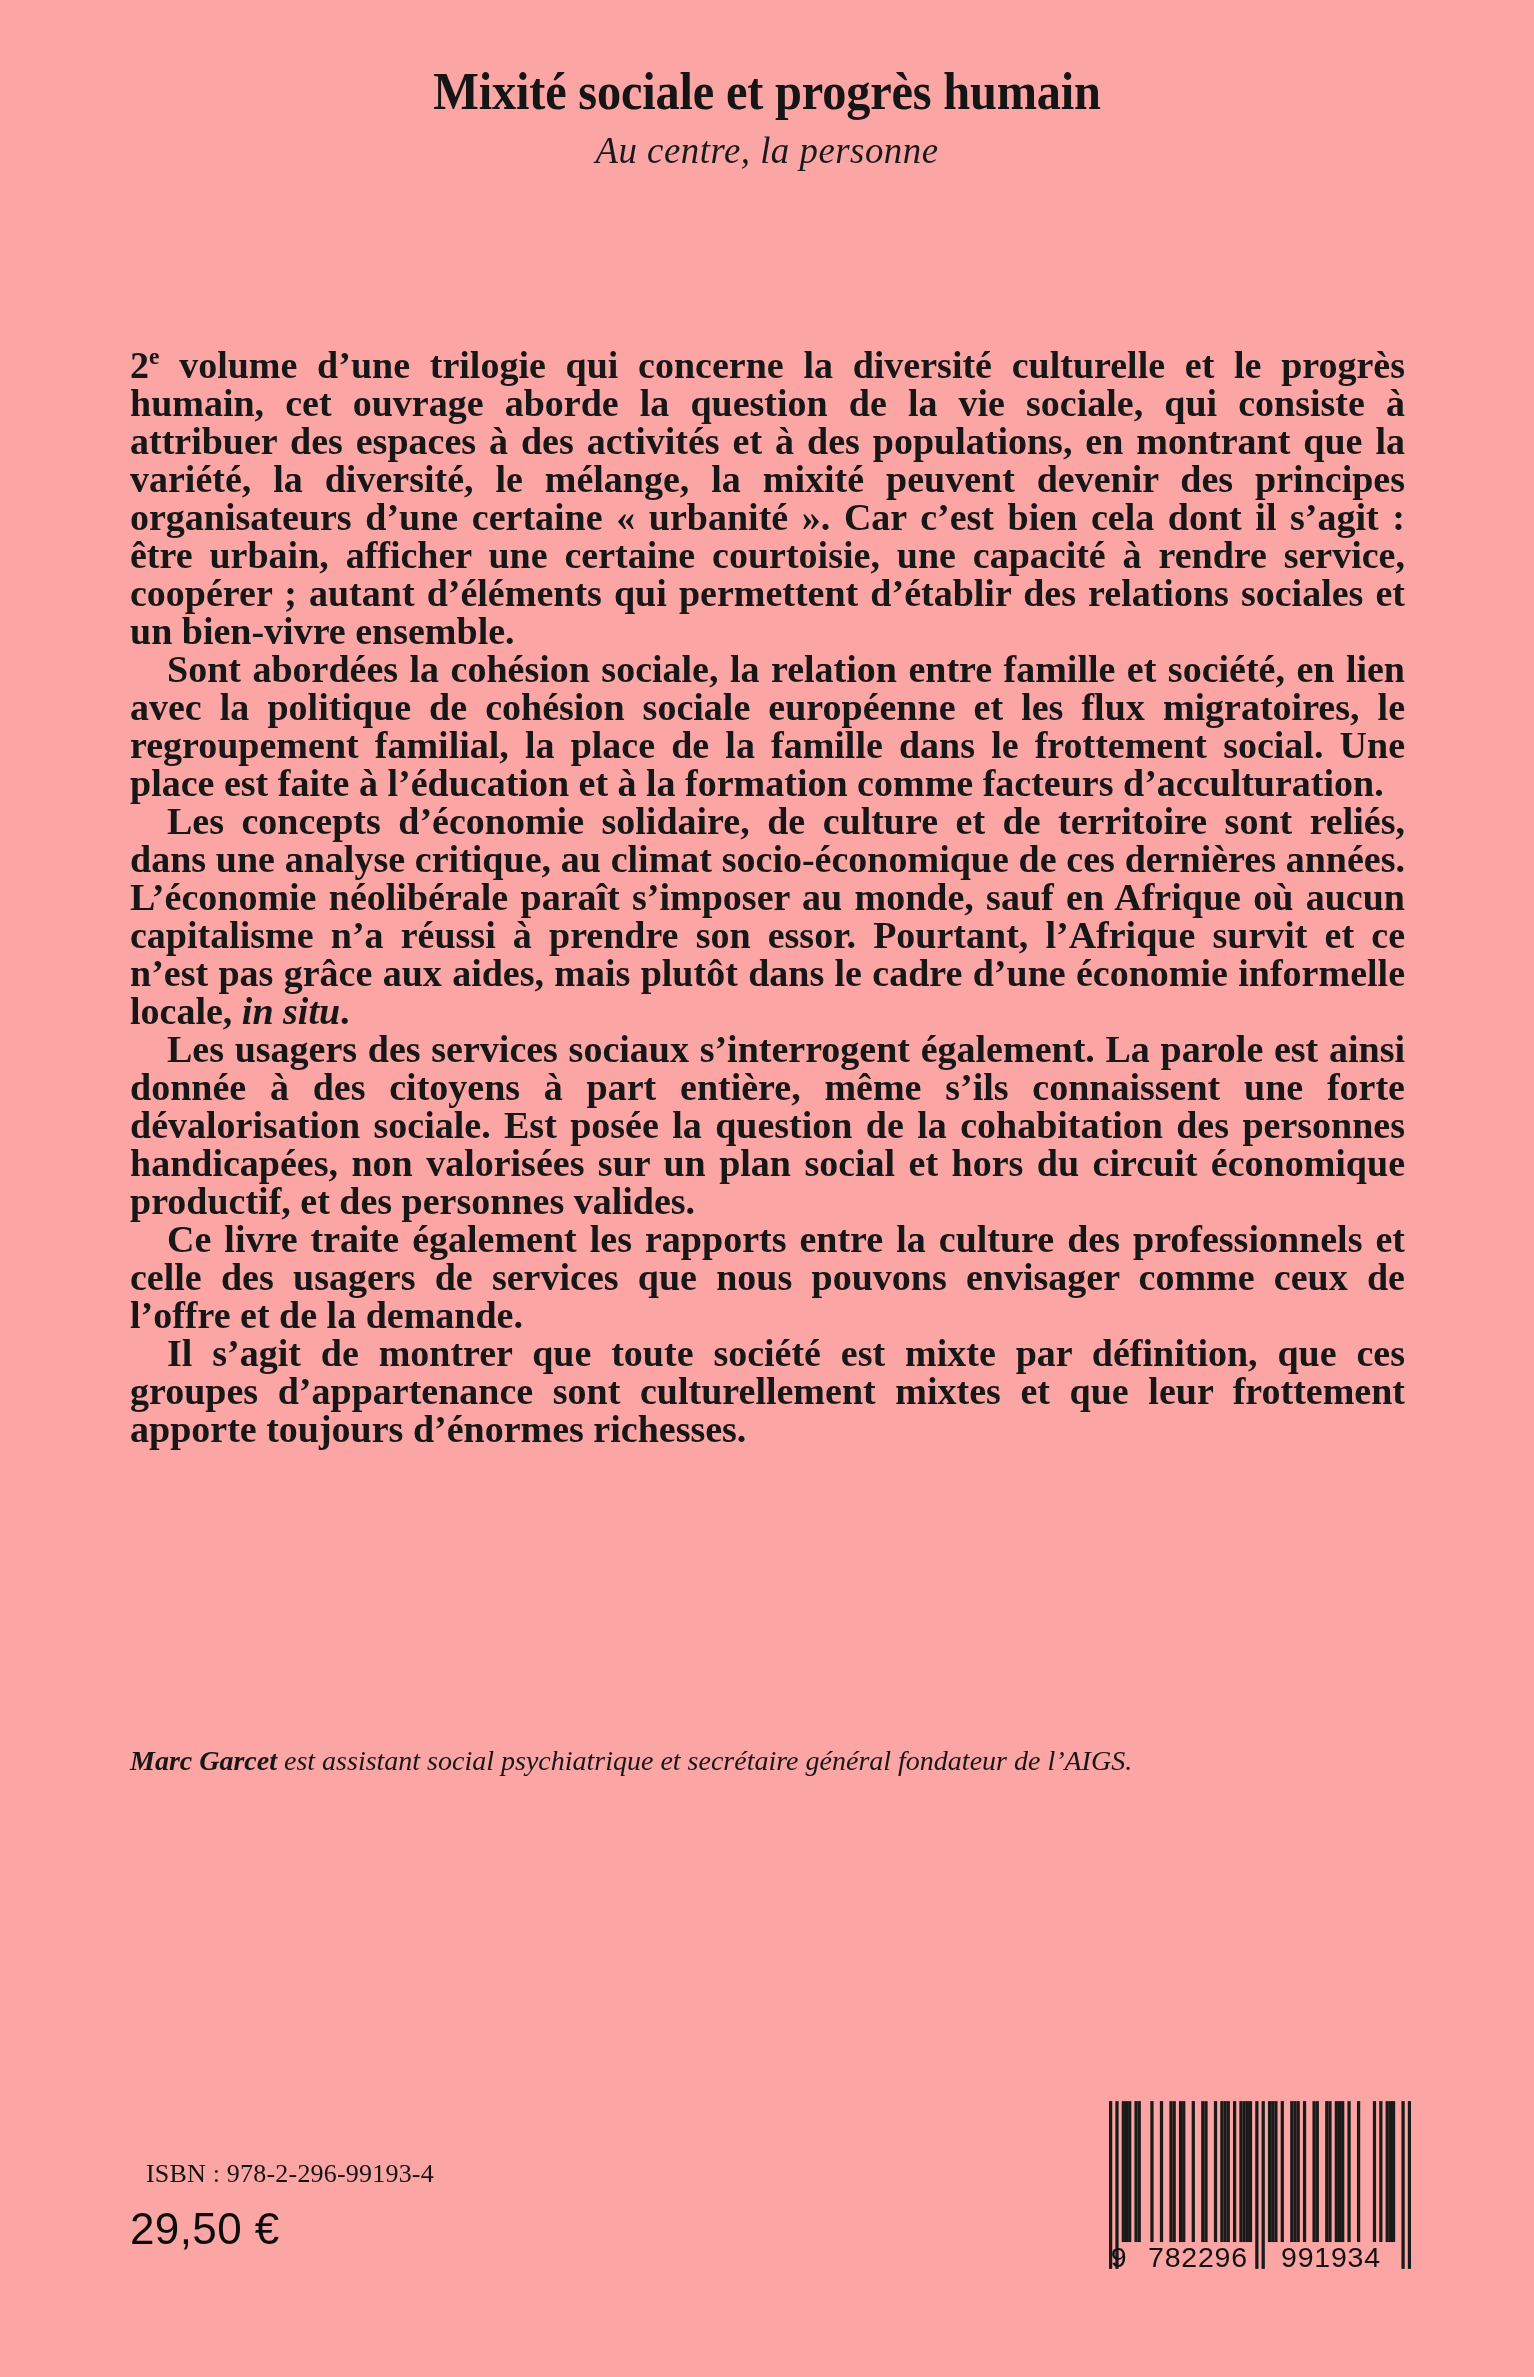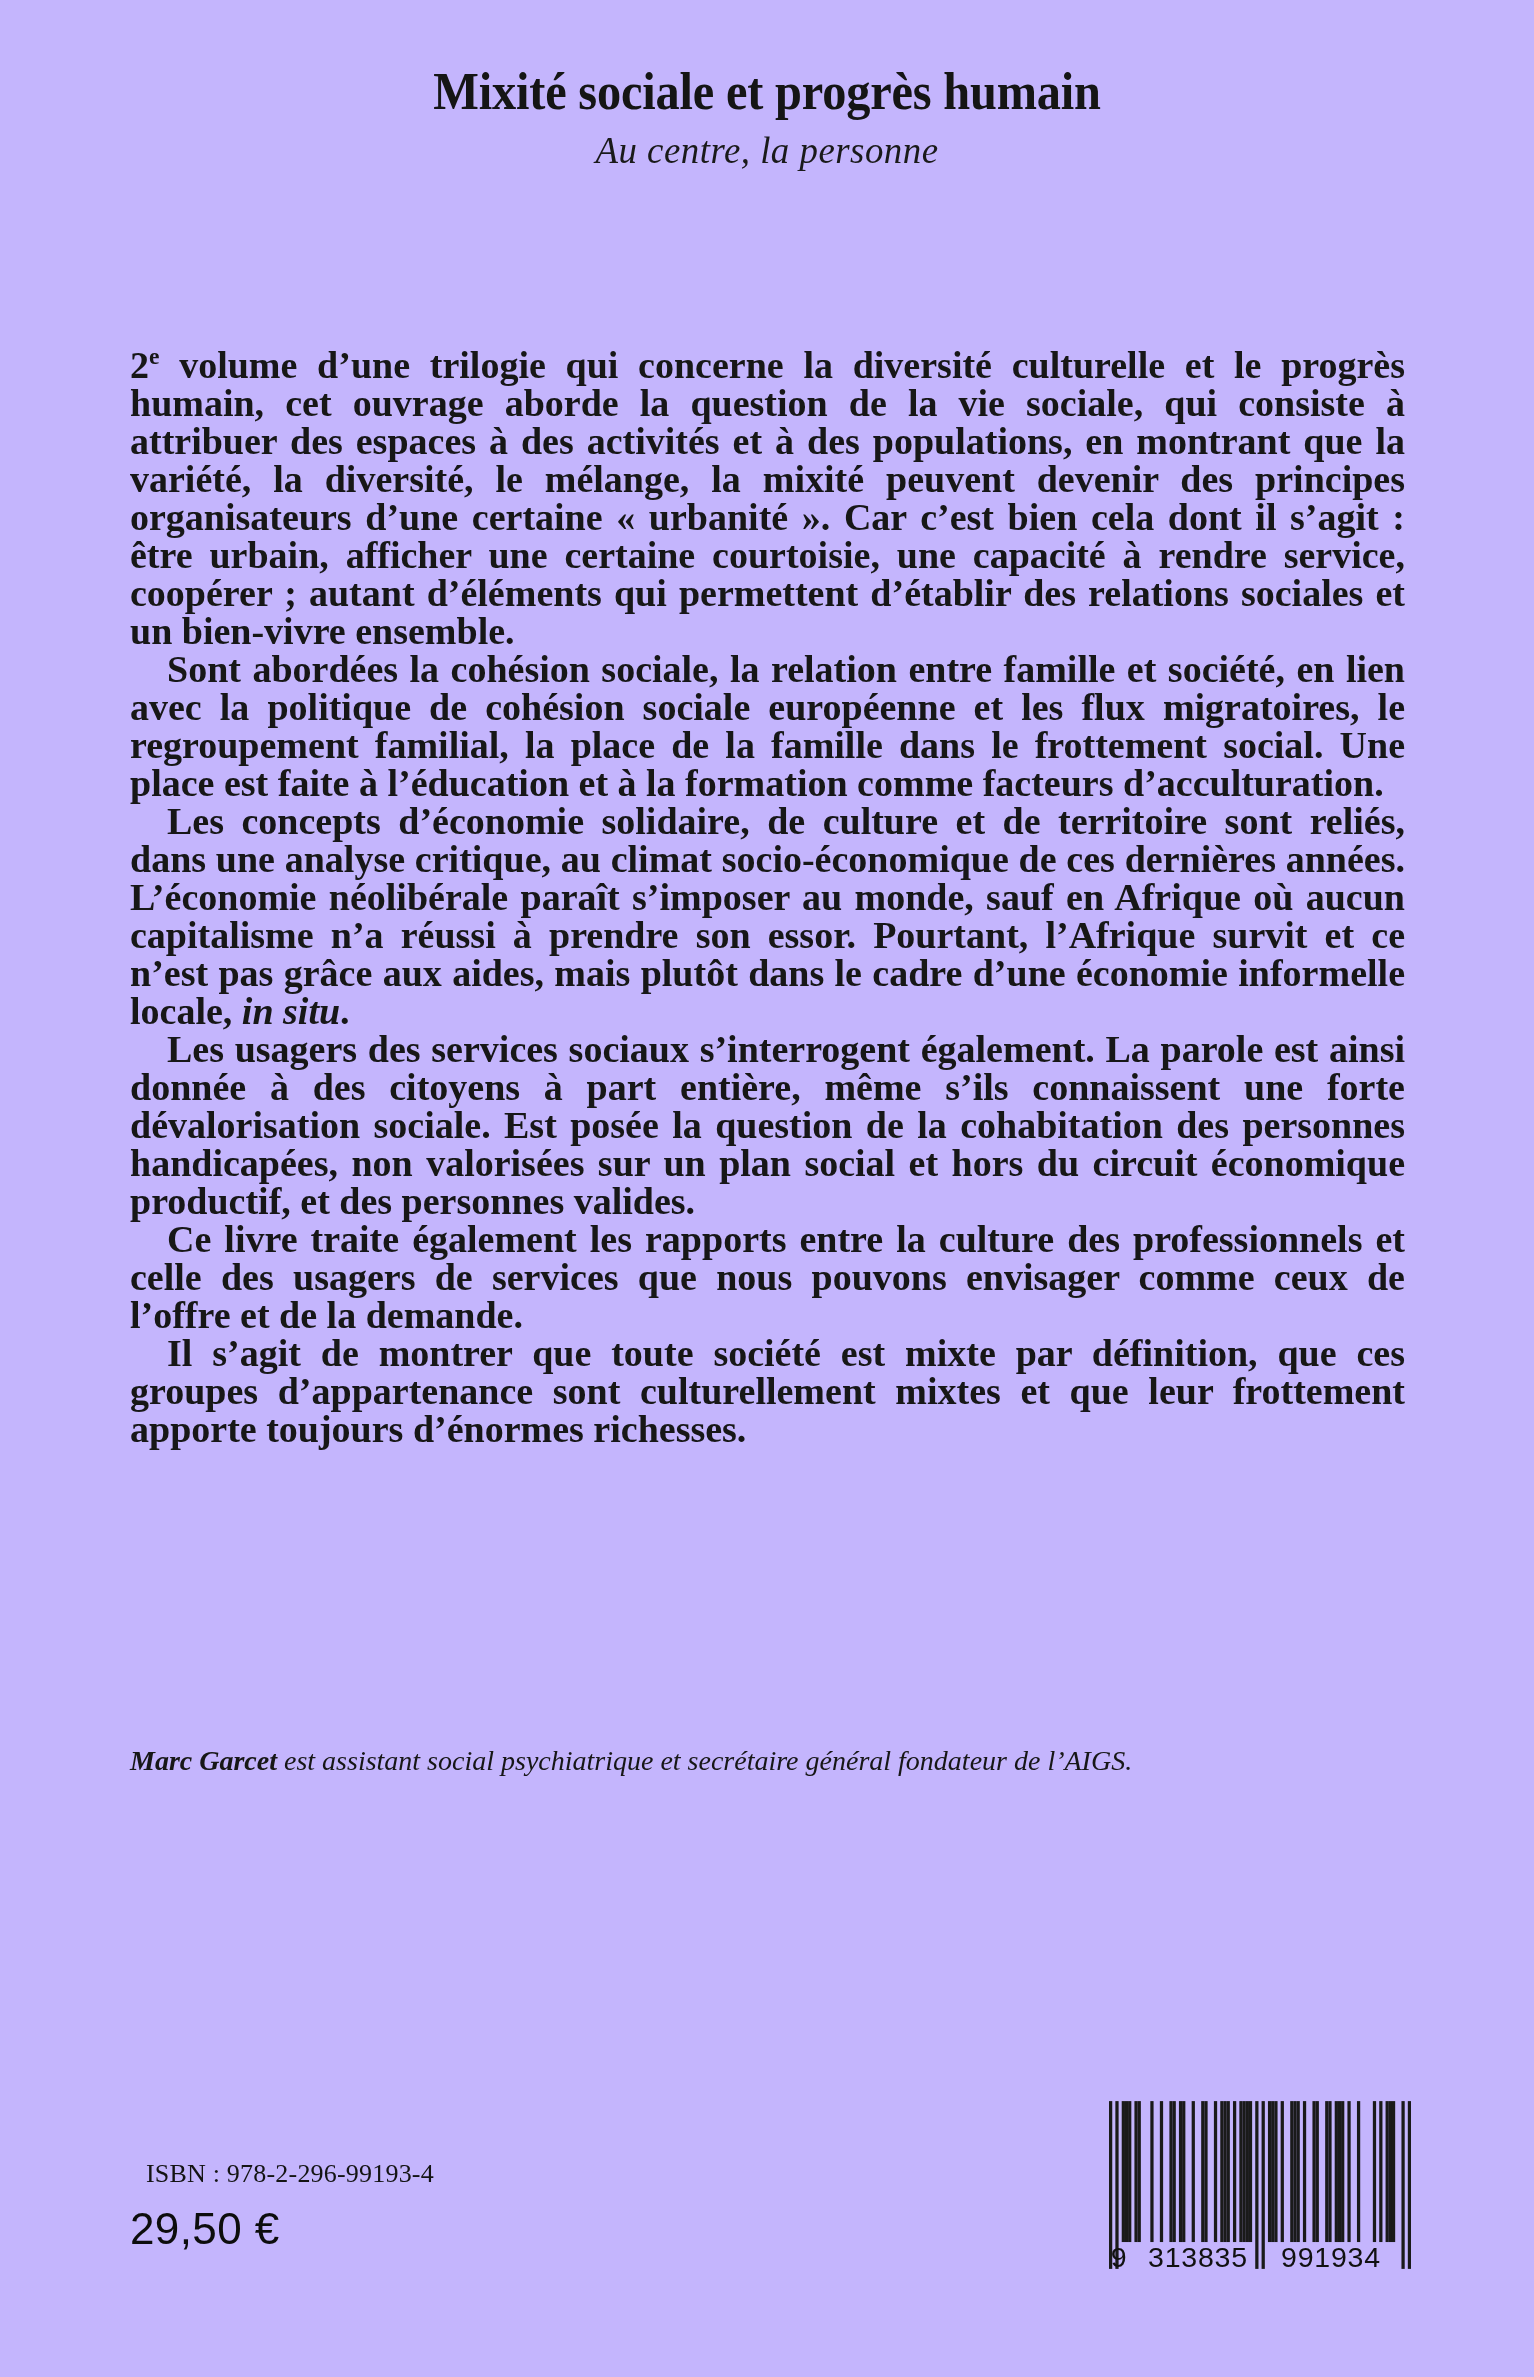--- a/index.html
+++ b/index.html
@@ -14,21 +14,21 @@
     font-family: "Liberation Serif", "DejaVu Serif", serif;
     color: #111111;
     overflow: hidden;
   }
 
   .page {
     position: absolute;
     left: 0; top: 0;
     width: 1534px;
     height: 2377px;
-    background: #c4b5fd;
+    background: #fca5a5;
   }
 
   
   .title-block {
     position: absolute;
     left: 0;
     top: 65px;
     width: 1534px;
     text-align: center;
   }
@@ -236,19 +236,19 @@
           <rect x="322.11" y="0" width="3.87" height="168"></rect>
           <rect x="329.68" y="0" width="3.87" height="168"></rect>
           <rect x="333.47" y="0" width="3.87" height="168"></rect>
           <rect x="337.26" y="0" width="3.87" height="168"></rect>
           <rect x="348.63" y="0" width="3.87" height="200"></rect>
           <rect x="356.21" y="0" width="3.87" height="200"></rect>
         </g>
     </svg>
     <div class="barcode-digits">
       <span class="bd bd-left">9</span>
-      <span class="bd bd-mid">313835</span>
+      <span class="bd bd-mid">782296</span>
       <span class="bd bd-right">991934</span>
     </div>
   </div>
 
 </div>
 
 
 </body></html>

